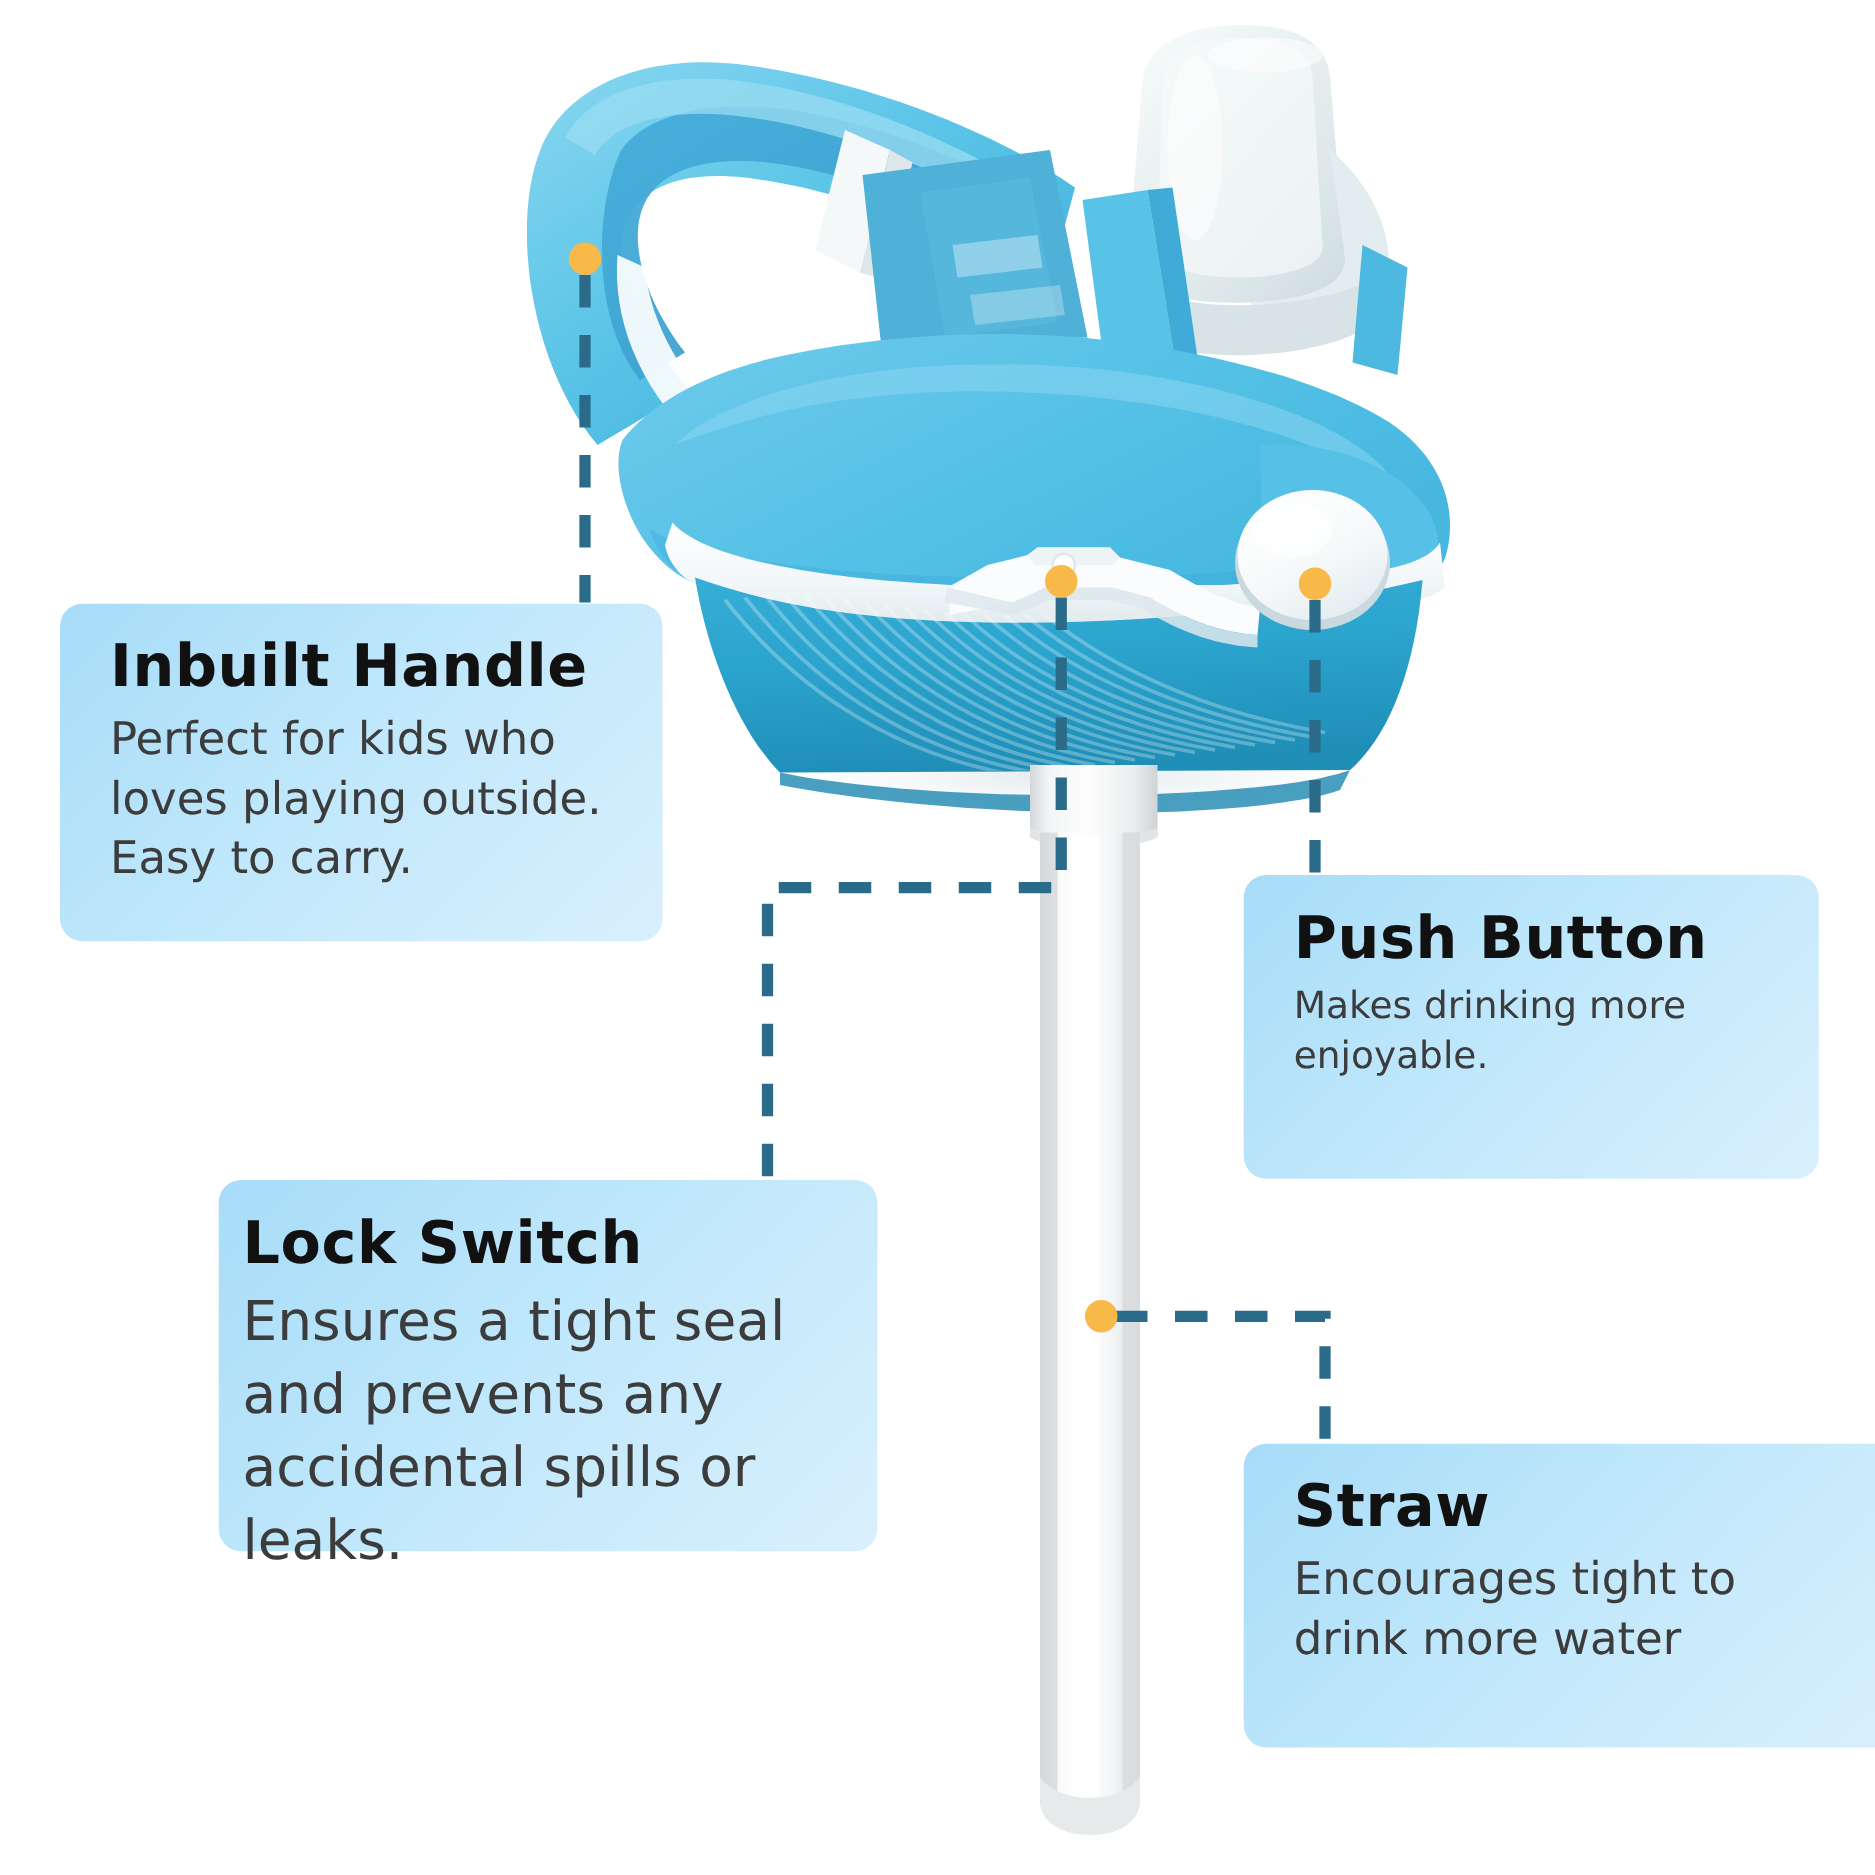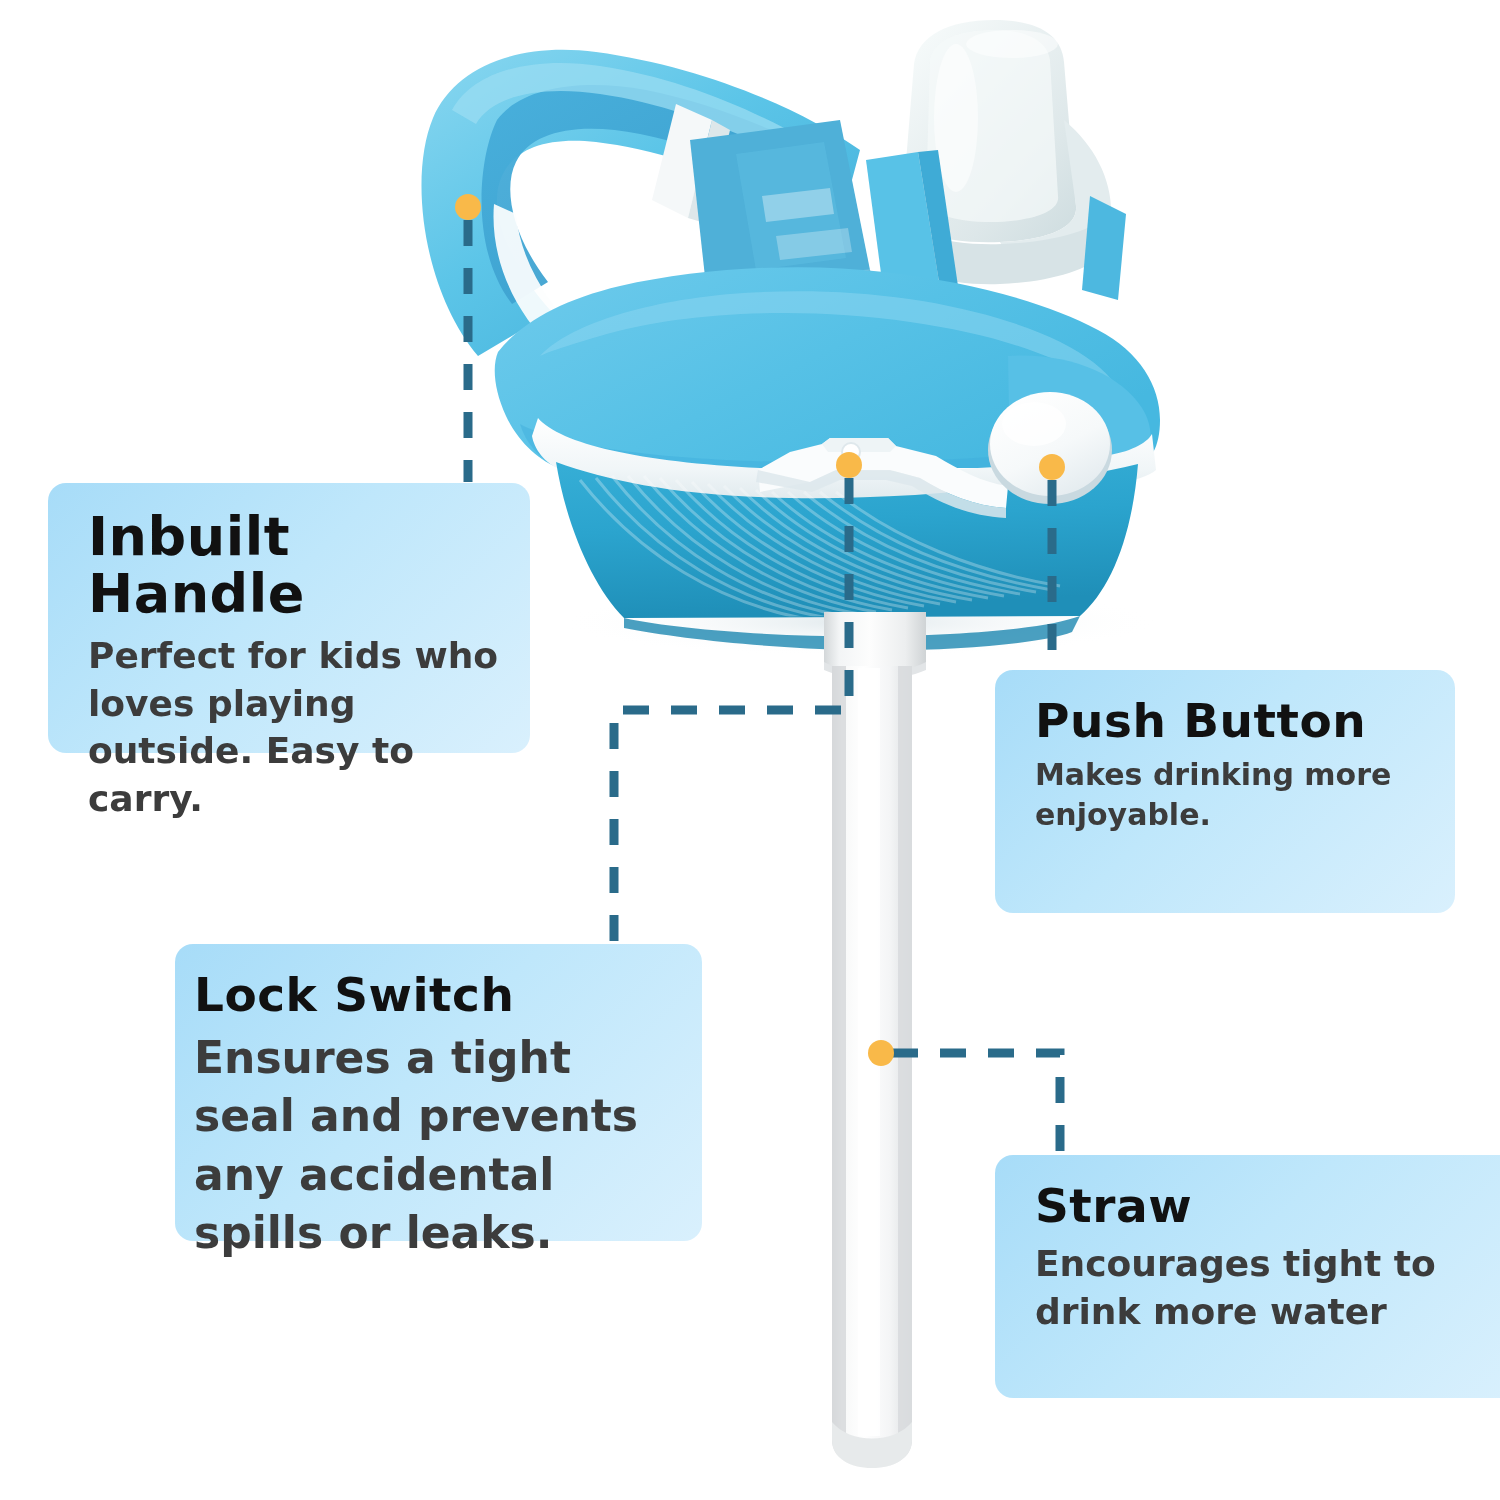--- a/index.html
+++ b/index.html
@@ -32,32 +32,32 @@
     color:#111111;
     letter-spacing:0.5px;
     margin:0 0 10px 0;
     line-height:1.05;
   }
   .callout .c-body{
     font-family:"DejaVu Sans", sans-serif;
     color:#3c3c3c;
     margin:0;
     line-height:1.32;
-    font-weight:700;
+    font-weight:400;
   }
 
   #callout-handle{left:48px;  top:483px;  width:482px; height:270px;}
-  #callout-handle .c-title{font-size:54px;}
+  #callout-handle .c-title{font-size:47px;}
   #callout-handle .c-body{font-size:36px;}
 
   #callout-lock{left:175px; top:944px;  width:527px; height:297px;padding-left:19px;}
   #callout-lock .c-title{font-size:47px;}
   #callout-lock .c-body{font-size:44px;}
 
-  #callout-push{left:995px; top:670px;  width:460px; height:243px;}
+  #callout-push{left:995px; top:700px;  width:460px; height:243px;}
   #callout-push .c-title{font-size:47px;}
   #callout-push .c-body{font-size:30px;}
 
   #callout-straw{left:995px; top:1155px; width:526px; height:243px;}
   #callout-straw .c-title{font-size:47px;}
   #callout-straw .c-body{font-size:36px;}
 
   
   .dot{
     position:absolute;

